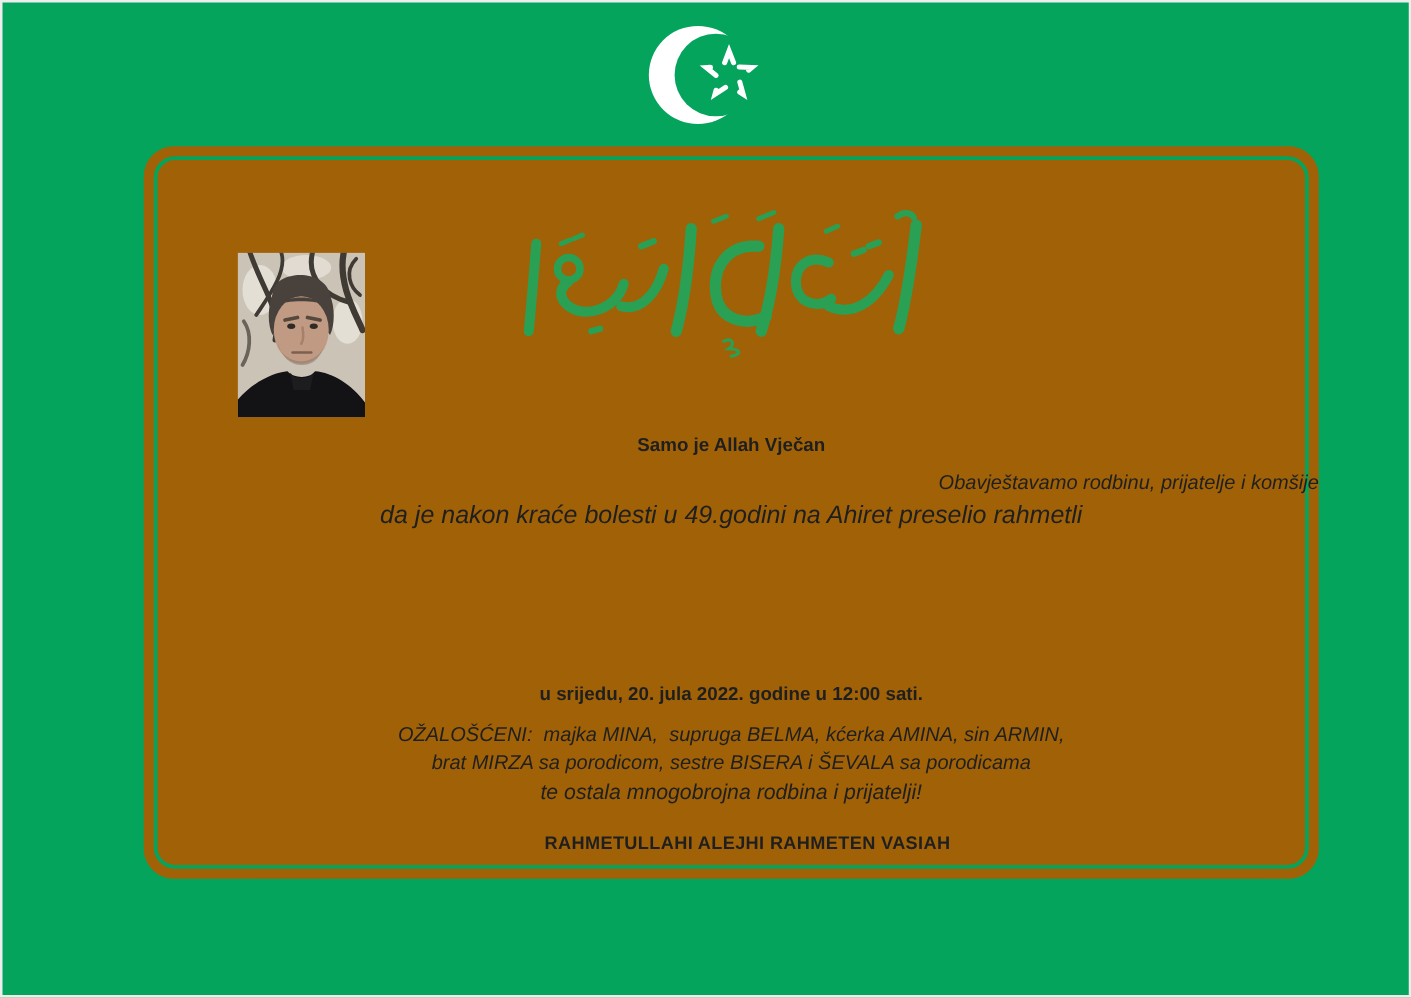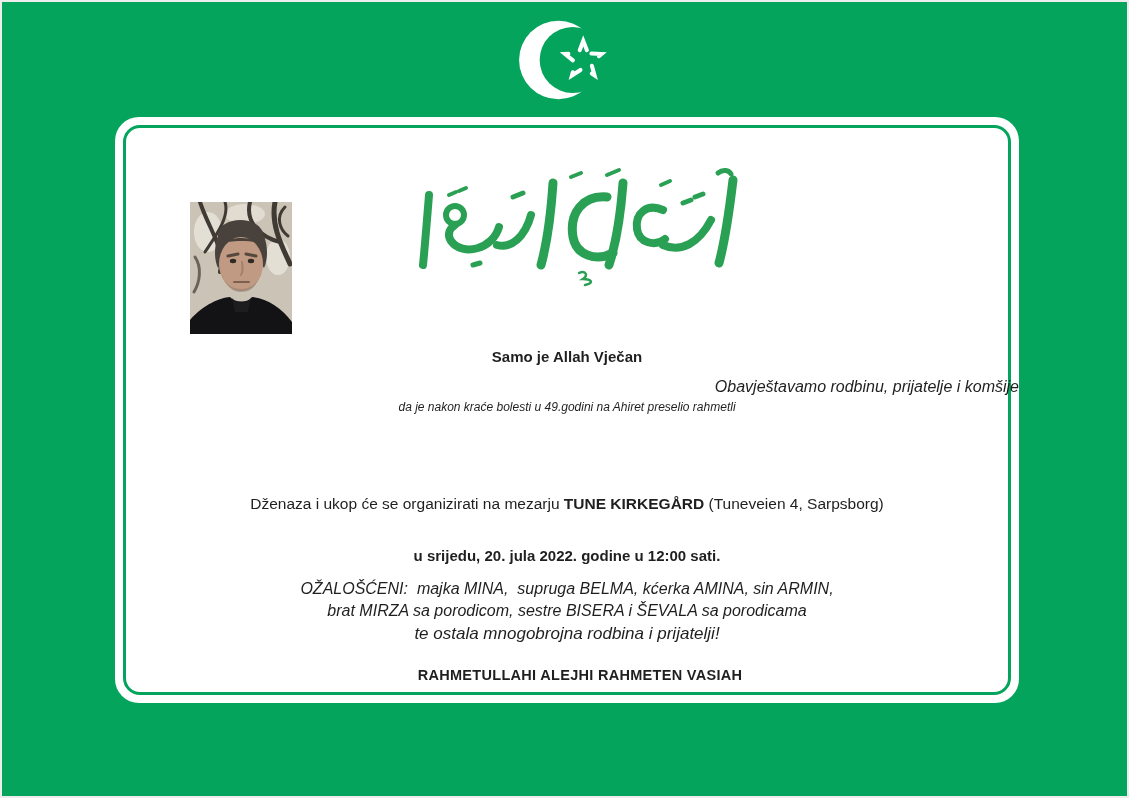--- a/index.html
+++ b/index.html
@@ -11,40 +11,40 @@
     box-sizing:border-box;
     overflow:hidden;
     font-family:"Liberation Sans", sans-serif;
     color:#1f1f1f;
   }
   .crescent{
     position:absolute;left:516px;top:12px;width:96px;height:91px;
   }
   .card{
     position:absolute;left:113px;top:115px;width:904px;height:586px;
-    background:#ffffff;border-radius:24px;
+    background:#a16207;border-radius:24px;padding-left:36px;
   }
   .card-border{
     position:absolute;inset:8px;border:3px solid #04a45c;border-radius:17px;
     pointer-events:none;
   }
   .photo{
     position:absolute;left:75px;top:85px;width:102px;height:132px;overflow:hidden;
   }
   .calligraphy{
     position:absolute;left:296px;top:48px;width:330px;height:125px;
   }
   .callig-stroke{stroke:#2aa054;fill:none;stroke-linecap:round;}
   .line{
     position:absolute;left:0;width:100%;text-align:center;margin:0;
     white-space:pre-wrap;line-height:1.25;
   }
   .l-samo   {top:231px;font-size:15px;font-weight:bold;}
   .l-ann1   {top:260px;font-size:16px;font-style:italic;text-align:right;}
-  .l-ann2   {top:283px;font-size:12px;font-style:italic;}
+  .l-ann2   {top:283px;font-size:20px;font-style:italic;}
   .l-name   {top:328px;font-size:23px;font-weight:bold;font-style:italic;letter-spacing:.5px;}
   .l-funeral{top:377px;font-size:15.5px;}
   .l-funeral b{font-weight:bold;}
   .l-date   {top:410px;font-size:15px;font-weight:bold;margin-top:20px;}
   .l-mour1  {top:462px;font-size:16px;font-style:italic;}
   .l-mour2  {top:484px;font-size:16px;font-style:italic;}
   .l-mour3  {top:506px;font-size:17px;font-style:italic;}
   .l-close  {top:549px;font-size:14.5px;font-weight:bold;letter-spacing:.3px;margin-left:13px;}
 </style>
 </head>
@@ -126,21 +126,20 @@
       </g>
     </svg>
 
     <p class="line l-samo">Samo je Allah Vječan</p>
 
     <p class="line l-ann1">Obavještavamo rodbinu, prijatelje i komšije</p>
 
     <p class="line l-ann2">da je nakon kraće bolesti u 49.godini na Ahiret preselio rahmetli</p>
 
 
-    <p class="line l-funeral"><span>Dženaza i ukop će se organizirati na mezarju </span><b>TUNE KIRKEGÅRD</b><span> (Tuneveien 4, Sarpsborg)</span></p>
 
     <p class="line l-date">u srijedu, 20. jula 2022. godine u 12:00 sati.</p>
 
     <p class="line l-mour1">OŽALOŠĆENI:  majka MINA,  supruga BELMA, kćerka AMINA, sin ARMIN,</p>
 
     <p class="line l-mour2">brat MIRZA sa porodicom, sestre BISERA i ŠEVALA sa porodicama</p>
 
     <p class="line l-mour3">te ostala mnogobrojna rodbina i prijatelji!</p>
 
     <p class="line l-close">RAHMETULLAHI ALEJHI RAHMETEN VASIAH</p>

